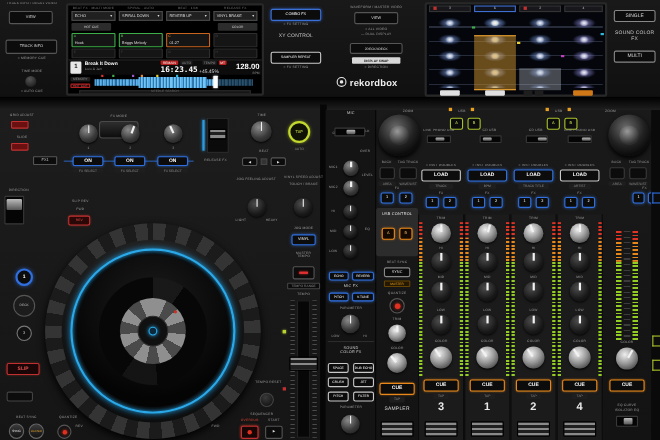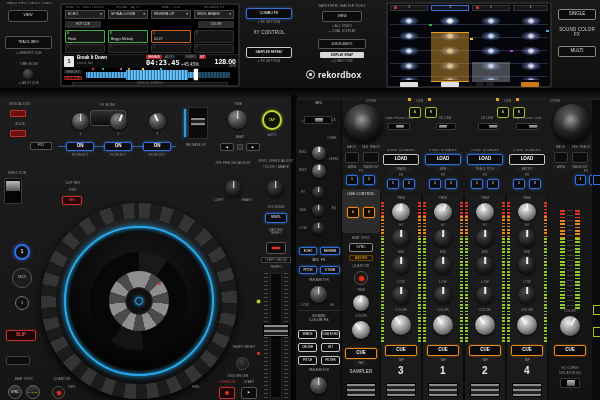--- a/index.html
+++ b/index.html
@@ -110,21 +110,21 @@
       </div>
 
     <div class="abs" style="left:0;top:49px;width:176px;height:14px;background:#0c0c0c;border-top:1px solid #222"></div>
     <div class="badge t5" style="left:2px;top:51px;width:10px;height:11px;background:#e8e8e8;color:#111;font-weight:bold">1</div>
     <div class="abs t4" style="left:15px;top:50px;color:#fff;font-weight:bold;white-space:nowrap">Break It Down</div>
     <div class="abs t2" style="left:15px;top:57px;color:#888">Loco &amp; Jam</div>
     <div class="badge t2" style="left:84px;top:50px;width:16px;height:4px;background:#b42020;color:#fff">REMAIN</div>
     <div class="badge t2" style="left:102px;top:50px;width:11px;height:4px">AUTO</div>
     <div class="badge t2" style="left:122px;top:50px;width:13px;height:4px">TEMPO</div>
     <div class="badge t2" style="left:137px;top:50px;width:7px;height:4px;background:#b42020;color:#fff">MT</div>
-    <div class="abs t6" style="left:84px;top:55px;color:#fff;font-family:'DejaVu Sans Mono',monospace;font-weight:bold">04:23.45</div>
+    <div class="abs t6" style="left:84px;top:55px;color:#fff;font-family:'DejaVu Sans Mono',monospace;font-weight:bold">16:23.45</div>
     <div class="abs t4" style="left:119px;top:57px;color:#ddd">+45.45%</div>
     <div class="abs t6" style="left:146px;top:53px;width:28px;text-align:right;color:#fff;font-weight:bold">128.00</div>
     <div class="abs t2" style="left:146px;top:60px;width:28px;text-align:right;color:#888">BPM</div>
 
     <div class="badge t2" style="left:2px;top:65px;width:18px;height:4px">MEMORY</div>
     <div class="badge t2" style="left:2px;top:71px;width:18px;height:4px;border:1px solid #b42020;background:#1a0808;color:#e05050">HOT CUE</div>
     <div class="abs" style="left:24px;top:64px;width:148px;height:11px">
       <div class="abs" style="left:6px;top:-1px;width:2px;height:2px;background:#e03030"></div>
       <div class="abs" style="left:16px;top:-1px;width:2px;height:2px;background:#3fae49"></div>
       <div class="abs" style="left:34px;top:-1px;width:2px;height:2px;background:#9b59d0"></div>

